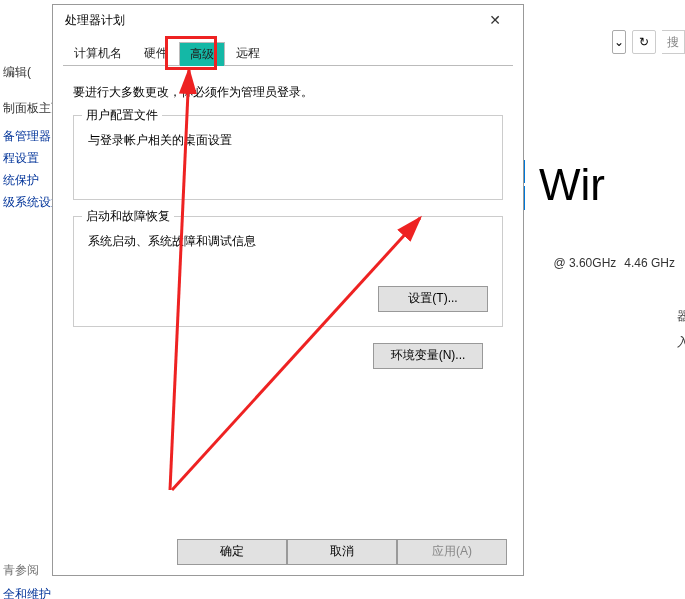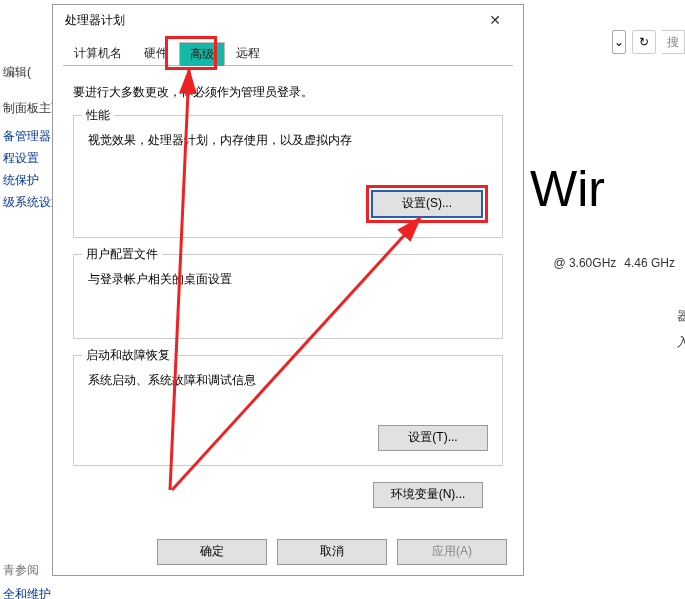--- a/index.html
+++ b/index.html
@@ -8,21 +8,21 @@
   .bg-toolbar{position:absolute;top:30px;right:0;display:flex;align-items:center;gap:6px;}
   .bg-dropdown{width:12px;height:22px;border:1px solid #aaa;background:#fff;border-radius:2px;display:flex;align-items:center;justify-content:center;}
   .bg-refresh{width:22px;height:22px;border:1px solid #ccc;border-radius:2px;display:flex;align-items:center;justify-content:center;}
   .bg-search{width:22px;height:22px;border:1px solid #ccc;border-left:none;display:flex;align-items:center;justify-content:center;color:#888;}
   .bg-left-text{position:absolute;left:3px;color:#333;}
   .bg-left-text.edit{top:64px;}
   .bg-link{color:#003399;cursor:pointer;}
 
   .win-logo{position:absolute;right:80px;top:160px;display:flex;align-items:center;}
   .win-logo svg{width:50px;height:50px;}
-  .win-logo-text{font-size:50px;font-weight:300;color:#000;margin-left:14px;}
+  .win-logo-text{font-size:44px;font-weight:300;color:#000;margin-left:14px;}
   .bg-cpu{position:absolute;right:10px;top:256px;color:#333;}
   .bg-cpu span{margin-left:8px;}
   .bg-spec{position:absolute;right:-4px;color:#333;}
 
   
   .dialog{position:absolute;left:52px;top:4px;width:470px;height:570px;background:#fff;border:1px solid #999;}
   .titlebar{height:30px;display:flex;align-items:center;justify-content:space-between;padding:0 8px 0 12px;}
   .titlebar .title{font-size:12px;}
   .titlebar .close{width:40px;height:28px;display:flex;align-items:center;justify-content:center;font-size:14px;color:#333;}
 
@@ -39,21 +39,21 @@
   .group-desc{margin:6px 0 36px 0;}
   .group .btn-row{text-align:right;}
 
   .btn{display:inline-block;min-width:88px;height:24px;line-height:22px;text-align:center;border:1px solid #999;background:#e1e1e1;padding:0 10px;cursor:pointer;}
   .btn.disabled{color:#888;cursor:default;}
   .btn-highlight{border:3px solid #e22;display:inline-block;padding:2px;}
   .btn-highlight .btn{border:2px solid #2a5db0;background:#e1e1e1;}
 
   .env-row{text-align:right;padding:0 20px 10px 0;}
 
-  .footer{position:absolute;bottom:10px;right:16px;display:flex;gap:10px;}
+  .footer{position:absolute;bottom:10px;right:16px;display:flex;}
 
   
   svg.arrows{position:absolute;left:0;top:0;pointer-events:none;}
 </style>
 </head>
 <body>
 
 <div class="stage">
 
   <div class="bg-toolbar">
@@ -102,29 +102,20 @@
     <div class="tabs">
       <div class="tab">计算机名</div>
       <div class="tab">硬件</div>
       <div class="tab active">高级</div>
       <div class="tab">远程</div>
     </div>
 
     <div class="body">
       <div class="hint">要进行大多数更改，你必须作为管理员登录。</div>
 
-      <div class="group">
-        <div class="group-title">性能</div>
-        <div class="group-desc">视觉效果，处理器计划，内存使用，以及虚拟内存</div>
-        <div class="btn-row">
-          <span class="btn-highlight">
-            <span class="btn">设置(S)...</span>
-          </span>
-        </div>
-      </div>
 
       <div class="group">
         <div class="group-title">用户配置文件</div>
         <div class="group-desc">与登录帐户相关的桌面设置</div>
       </div>
 
       <div class="group">
         <div class="group-title">启动和故障恢复</div>
         <div class="group-desc">系统启动、系统故障和调试信息</div>
         <div class="btn-row">

